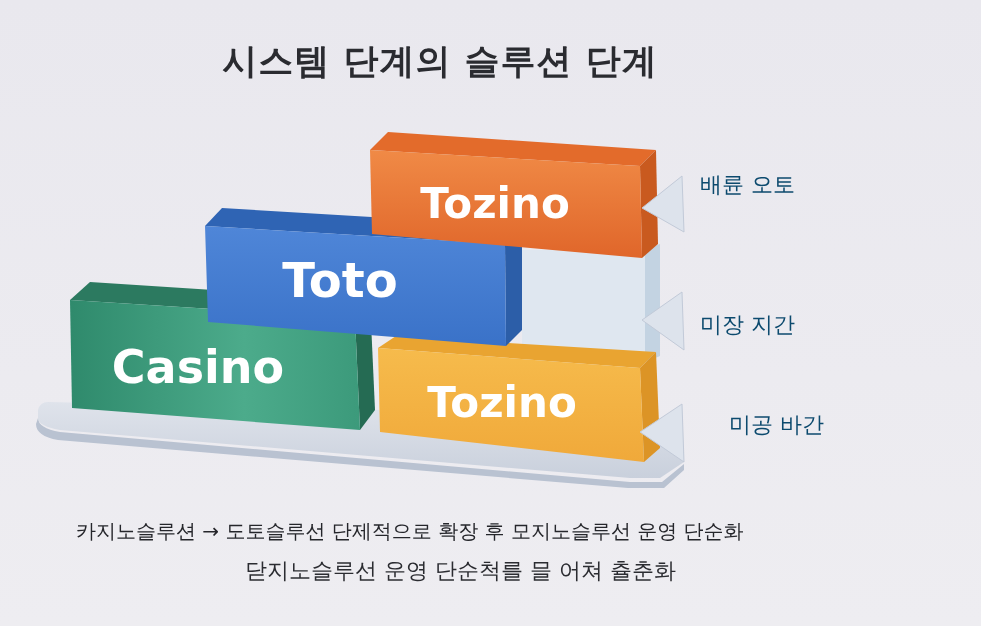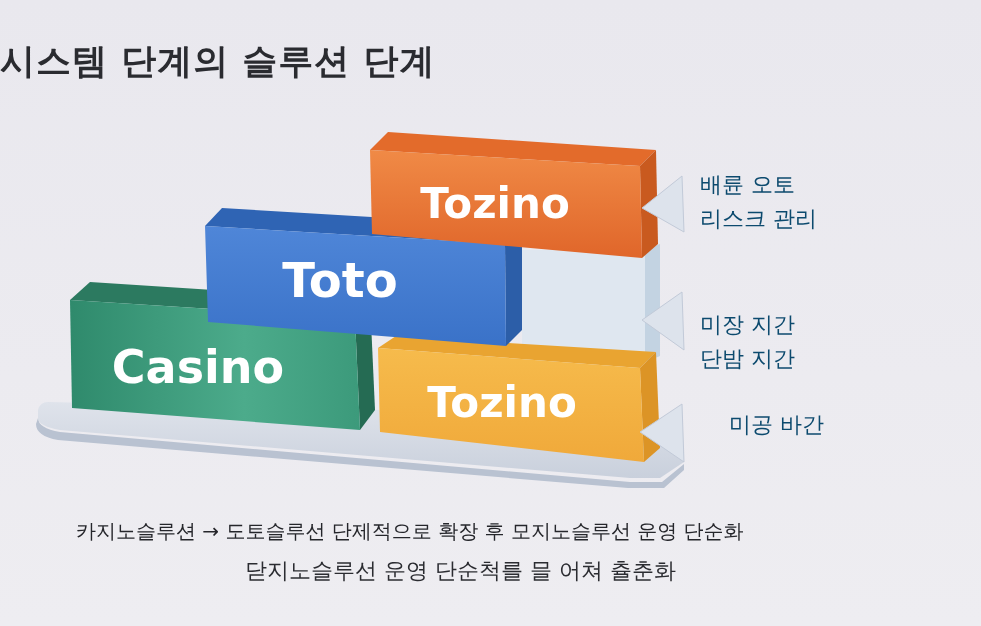--- a/index.html
+++ b/index.html
@@ -3,21 +3,21 @@
 <meta charset="utf-8">
 <style>
   html, body { margin:0; padding:0; }
   body {
     width:981px; height:626px; overflow:hidden; position:relative;
     background: linear-gradient(180deg,#e9e8ee 0%,#ecebf0 60%,#eeedf1 100%);
     font-family: "DejaVu Sans", "Liberation Sans", sans-serif;
     color:#26272c;
   }
   .title {
-    position:absolute; left:0; width:880px; top:38px; text-align:left;
+    position:absolute; left:0; width:880px; top:38px; text-align:center;
     font-size:35px; font-weight:bold; letter-spacing:1px; color:#2a2b30;
   }
   .stage { position:absolute; left:0; top:0; width:981px; height:626px; }
   .label-text {
     position:absolute; font-size:22px; color:#0c4a6e; line-height:34px;
   }
   .footer1 {
     position:absolute; left:76px; top:518px; font-size:20px; color:#25262b; white-space:nowrap;
   }
   .footer2 {
@@ -99,24 +99,22 @@
   <g>
     <path d="M682 292 L642 320 L684 350 Z" fill="#dde3ec" stroke="#c2cad8" stroke-width="1"></path>
   </g>
   <g>
     <path d="M682 404 L640 432 L684 462 Z" fill="#dde3ec" stroke="#c2cad8" stroke-width="1"></path>
   </g>
 </svg>
 
 <div class="label-text" style="left:700px; top:168px;">
   <div>배륜 오토</div>
-  <div>리스크 관리</div>
 </div>
 <div class="label-text" style="left:700px; top:286px;margin-top:22px;">
   <div>미장 지간</div>
-  <div>단밤 지간</div>
 </div>
 <div class="label-text" style="left:729px; top:408px;">
   <div>미공 바간</div>
 </div>
 
 <div class="footer1">카지노슬루션 → 도토슬루선 단제적으로 확장 후 모지노슬루선 운영 단순화</div>
 <div class="footer2">닫지노슬루선 운영 단순척를 믈 어쳐 츌춘화</div>
 
 </body></html>

